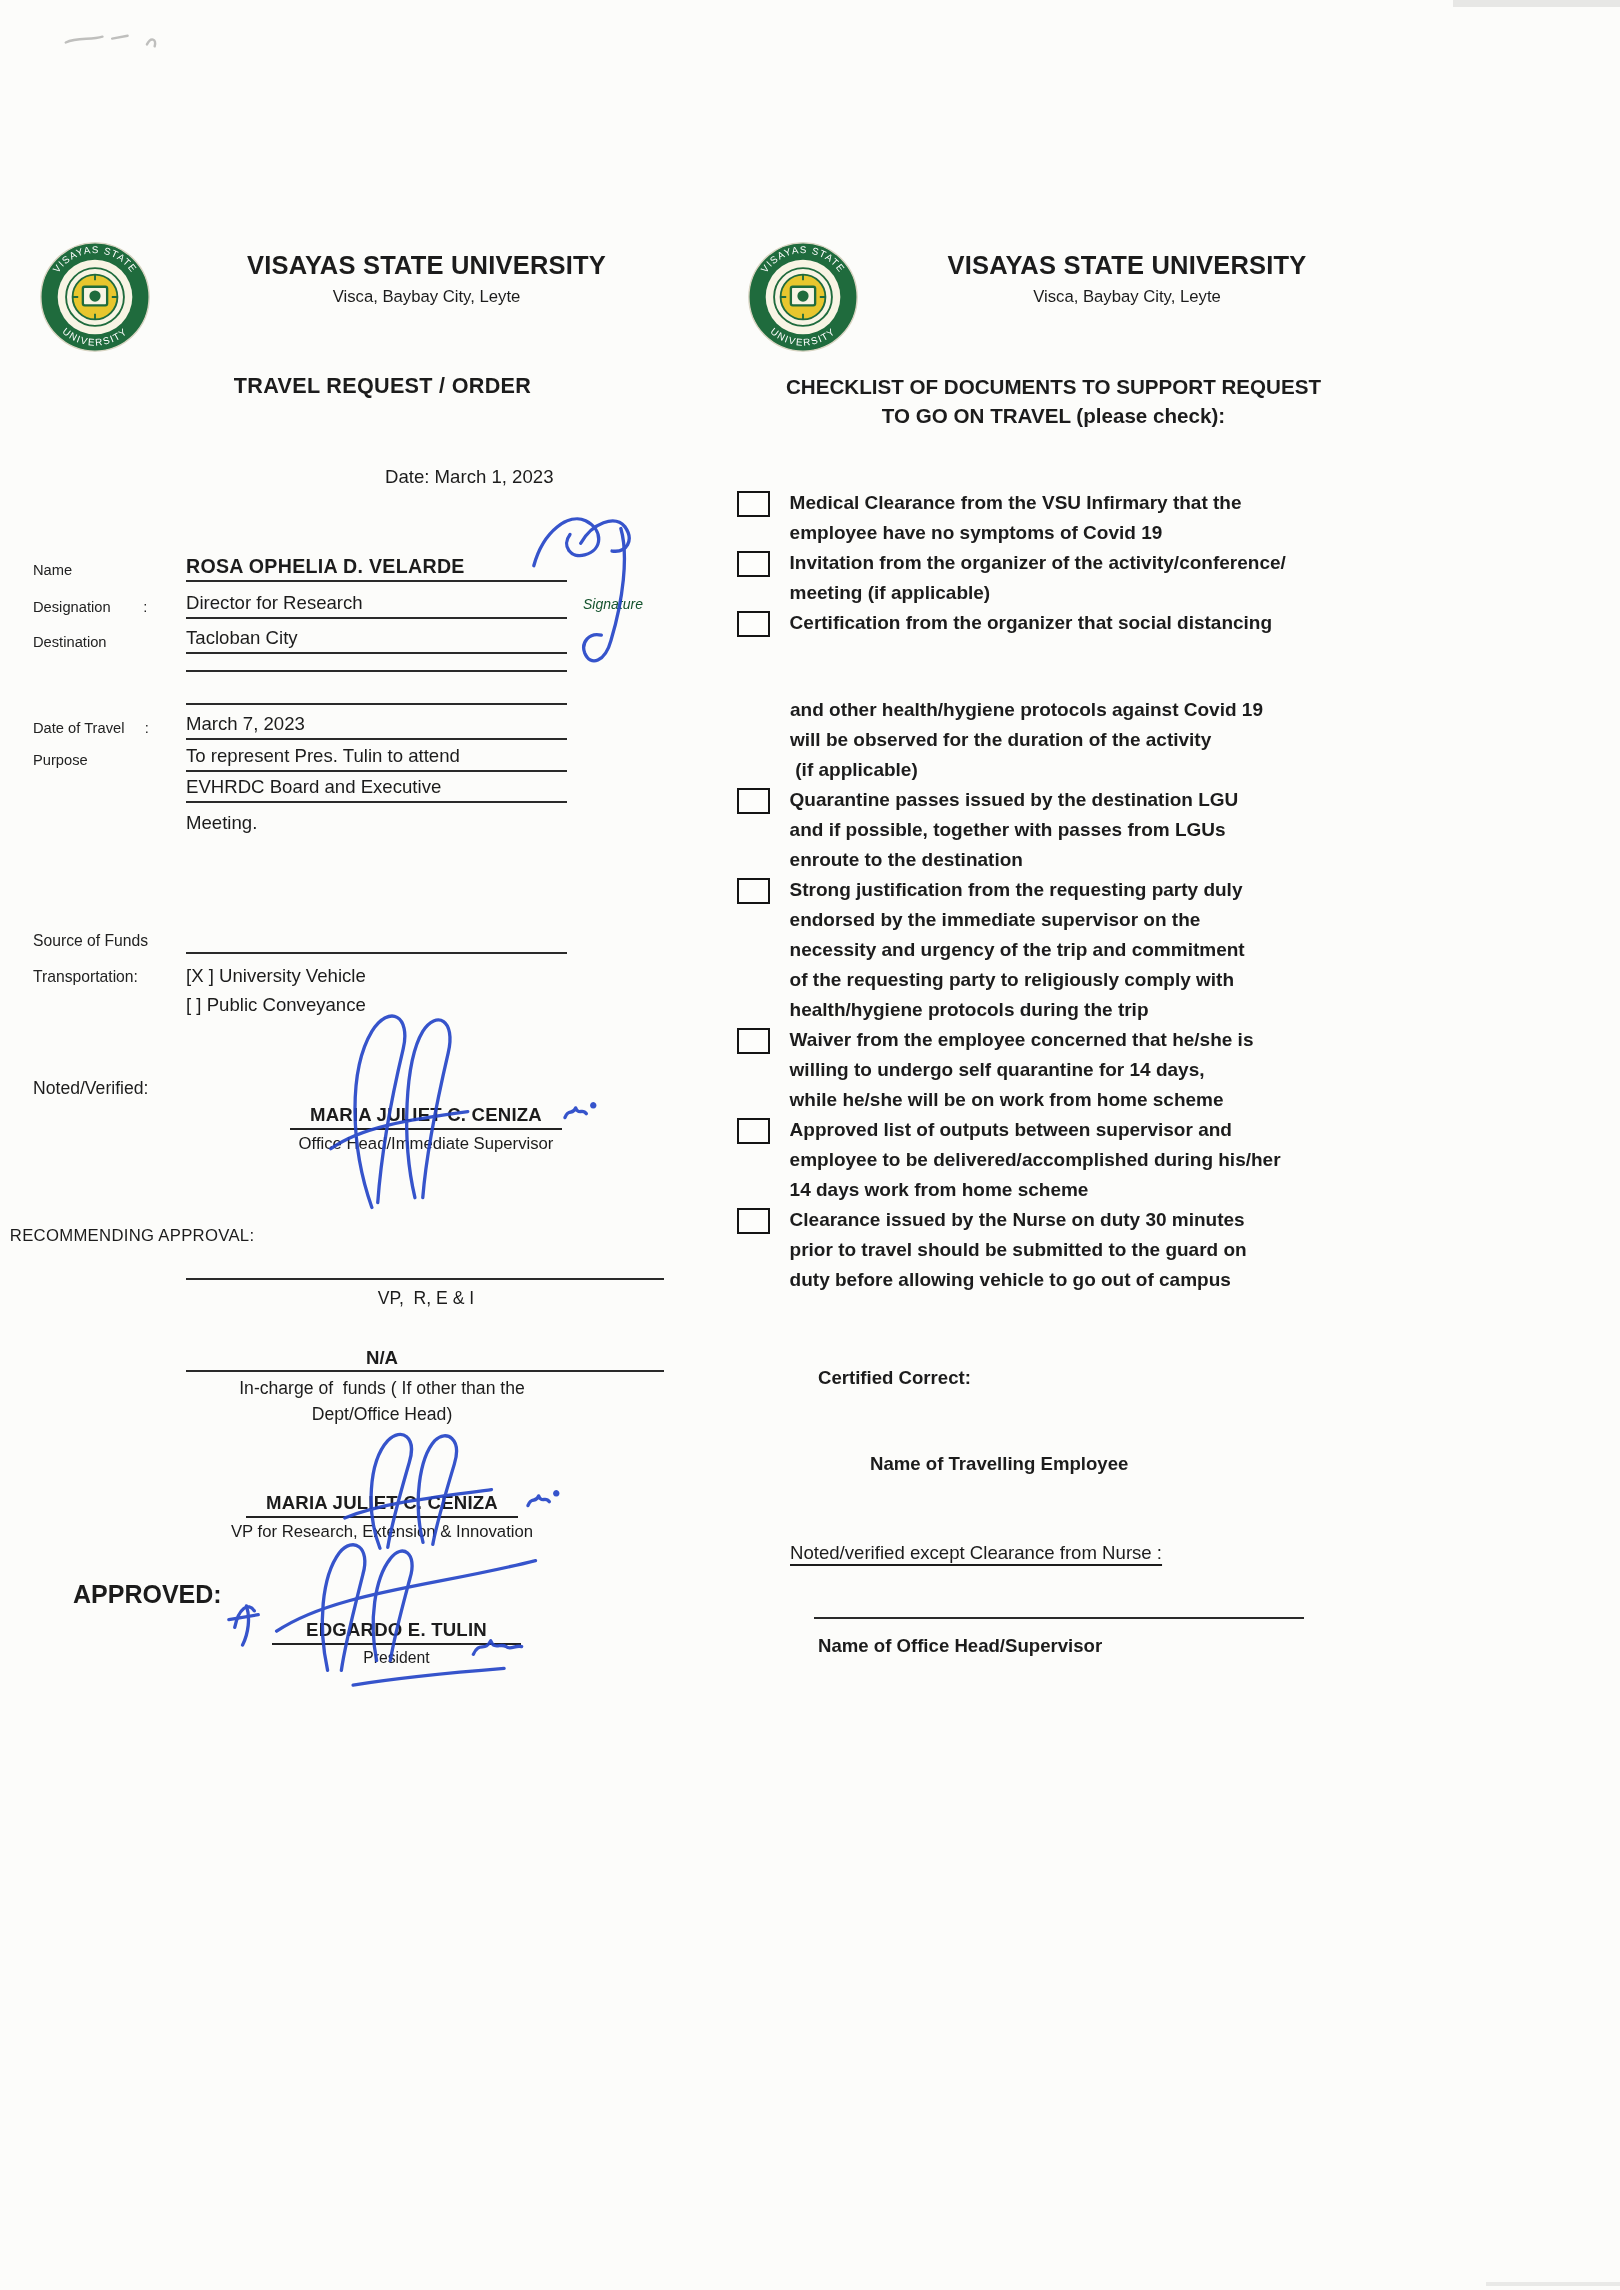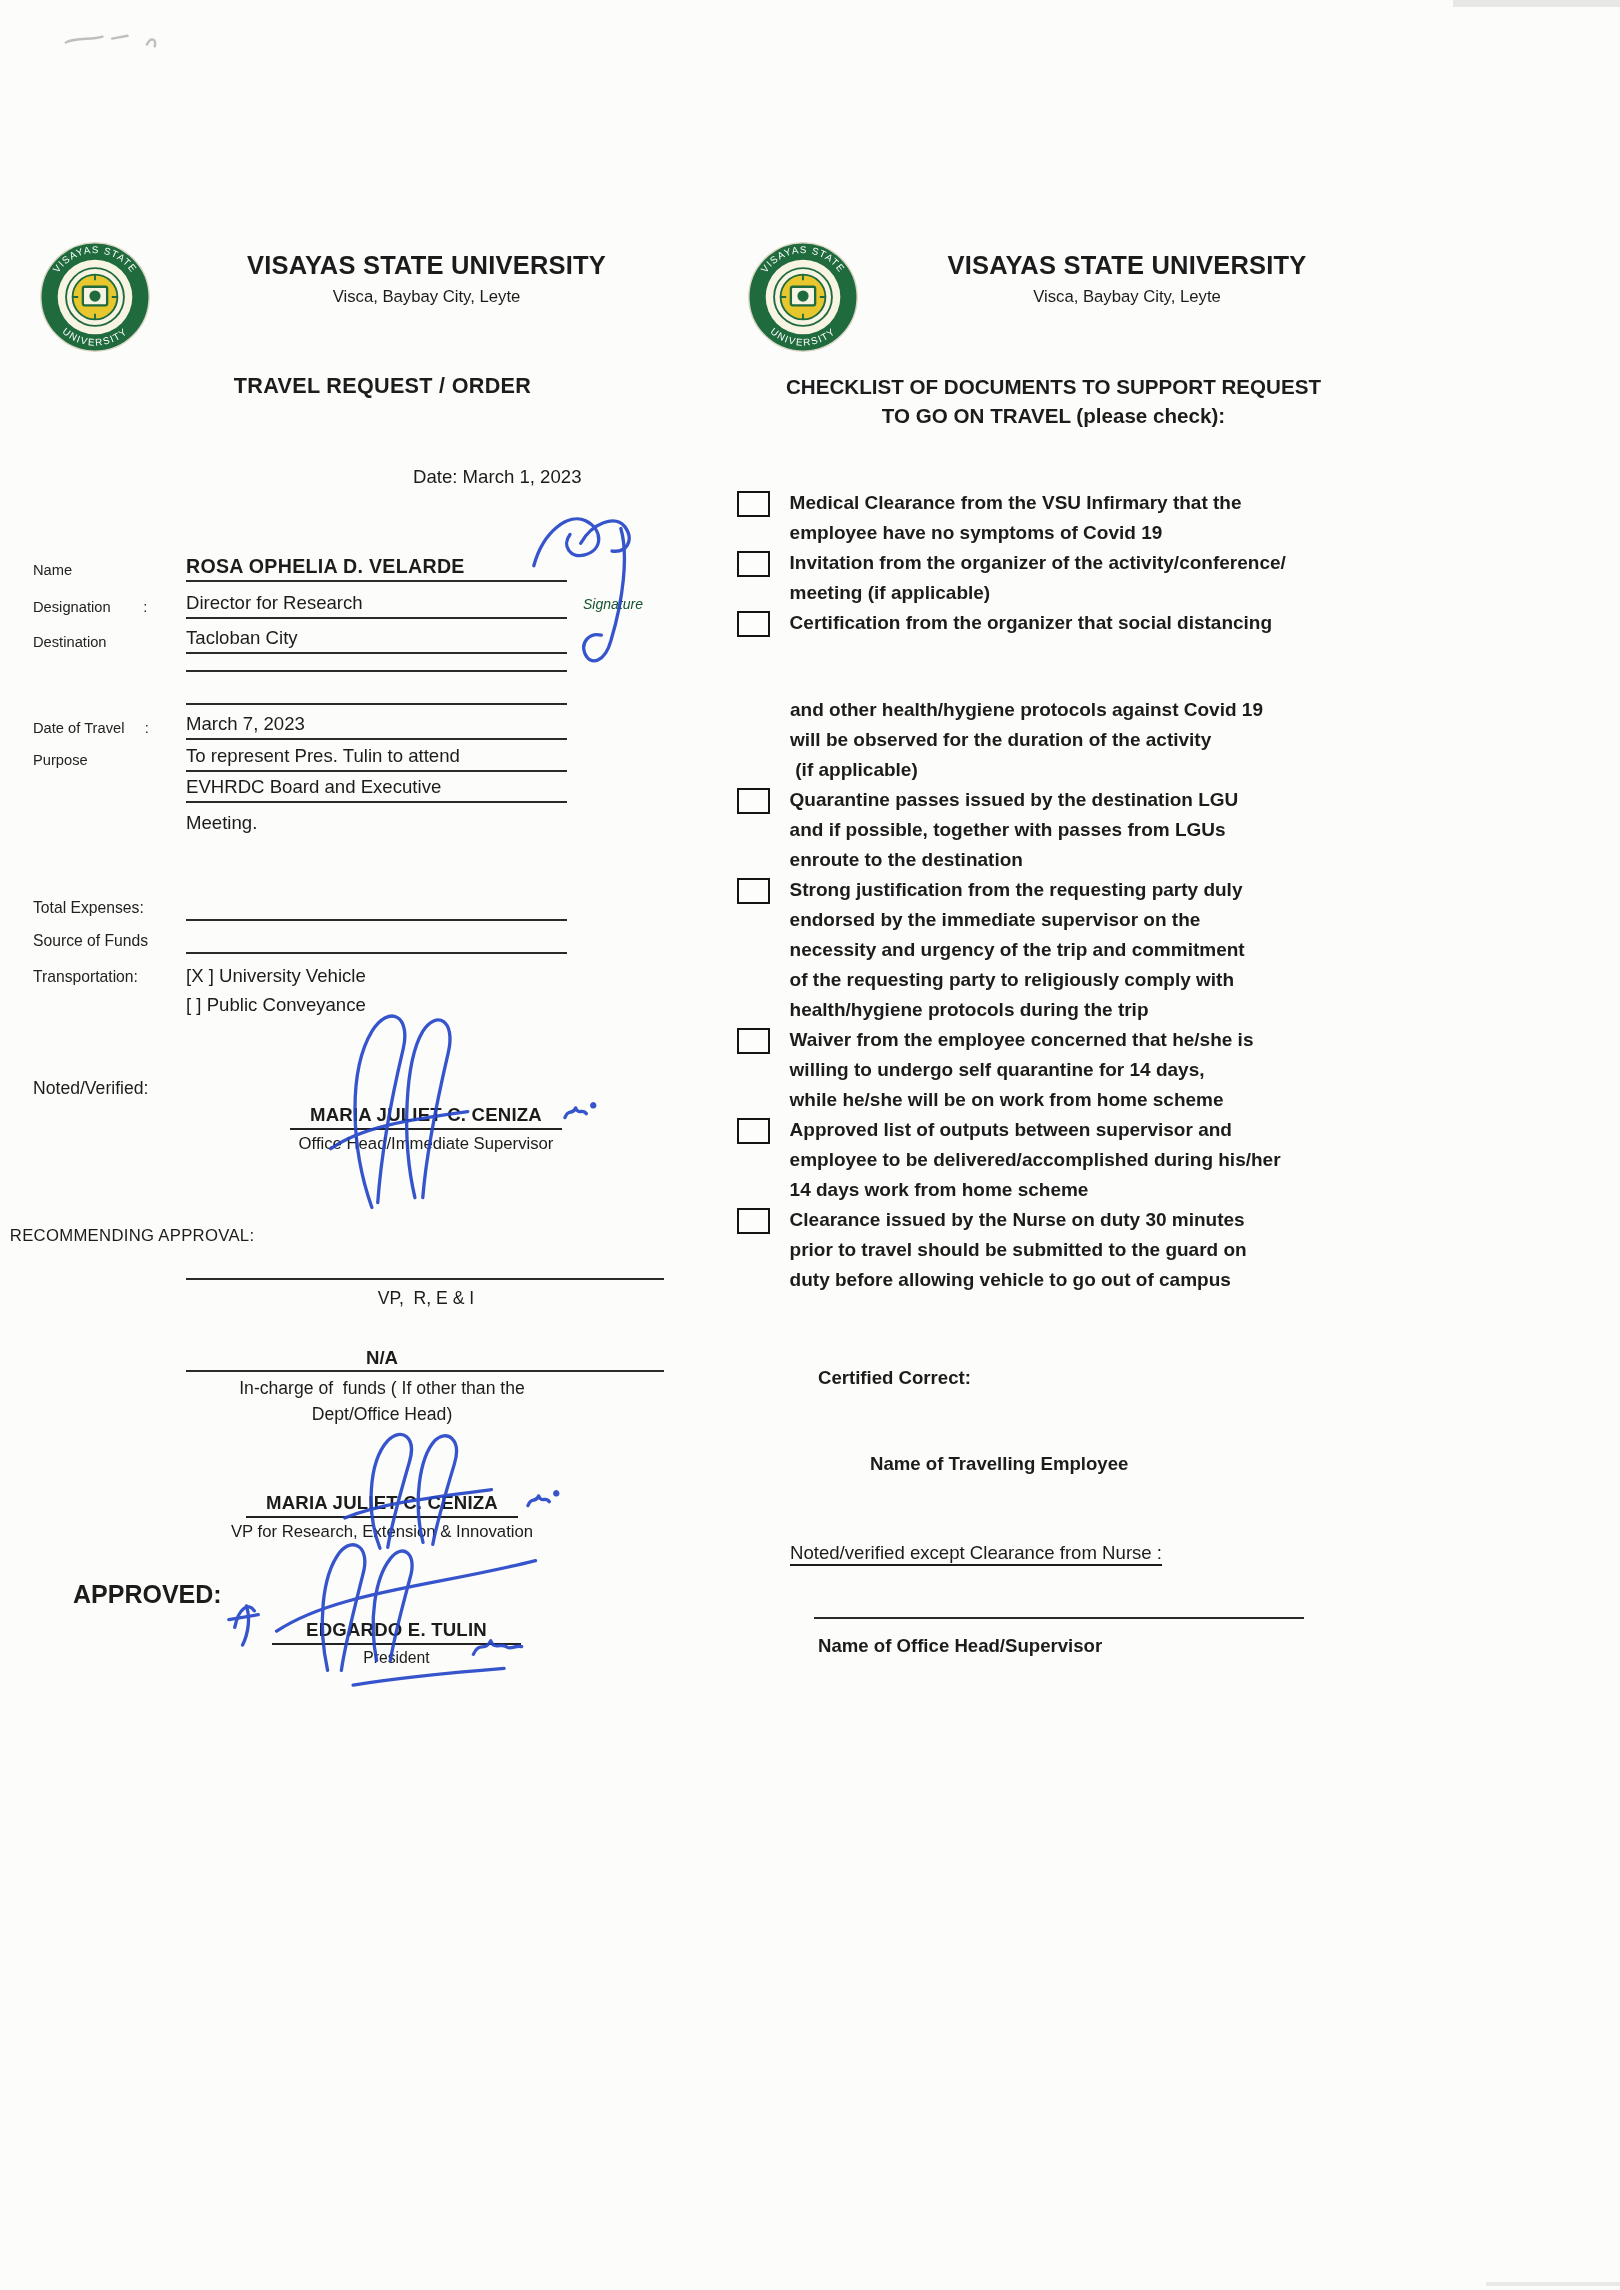--- a/index.html
+++ b/index.html
@@ -15,21 +15,21 @@
     font-family:"Liberation Sans","DejaVu Sans",sans-serif;
     color:#1c1c1c;
     overflow:hidden;
   }
   .abs{position:absolute;}
   .center{text-align:center;}
   .uni{font-size:25.5px;font-weight:bold;letter-spacing:0.2px;}
   .addr{font-size:16.7px;margin-top:6.9px;}
   .form-title{font-size:21.6px;font-weight:bold;letter-spacing:0.3px;}
   .chk-title{font-size:20.6px;font-weight:bold;line-height:29px;white-space:pre-wrap;}
-  .date-line{font-size:18.6px;margin-left:28px;}
+  .date-line{font-size:18.6px;}
   .frow{position:absolute;display:flex;align-items:flex-end;width:534px;height:31px;}
   .flabel{width:153px;font-size:14.7px;color:#222;padding-bottom:3.9px;white-space:pre;flex:none;}
   .fvalue{flex:1;font-size:18.6px;border-bottom:2px solid #2a2a2a;padding-bottom:2px;min-height:23.5px;}
   .fvalue.nol{border-bottom:none;}
   .bigname{font-size:19.6px;font-weight:bold;letter-spacing:0.3px;}
   .rule{position:absolute;border-bottom:2px solid #2a2a2a;height:0;}
   .sig-label{font-size:14px;color:#14532d;font-style:italic;}
   .signame{display:inline-block;font-size:18.6px;font-weight:bold;border-bottom:2px solid #222;padding:0 19.6px 2px 19.6px;letter-spacing:0.2px;}
   .sigtitle{font-size:16.7px;margin-top:3.9px;}
   .plain{font-size:17.6px;}
@@ -123,24 +123,20 @@
   </div>
   <div class="frow" style="left:33px;top:772px;">
     <span class="flabel"></span>
     <span class="fvalue">EVHRDC Board and Executive</span>
   </div>
   <div class="frow" style="left:33px;top:806px;">
     <span class="flabel"></span>
     <span class="fvalue nol">Meeting.</span>
   </div>
 
-  <div class="frow" style="left:33px;top:890px;">
-    <span class="flabel" style="font-size:15.7px;">Total Expenses:</span>
-    <span class="fvalue"></span>
-  </div>
   <div class="frow" style="left:33px;top:923px;">
     <span class="flabel" style="font-size:15.7px;">Source of Funds</span>
     <span class="fvalue"></span>
   </div>
   <div class="frow" style="left:33px;top:988px;">
     <span class="flabel"></span>
     <span class="fvalue nol">[ ] Public Conveyance</span>
   </div>
   <div class="frow" style="left:33px;top:959px;">
     <span class="flabel" style="font-size:15.7px;">Transportation:</span>

